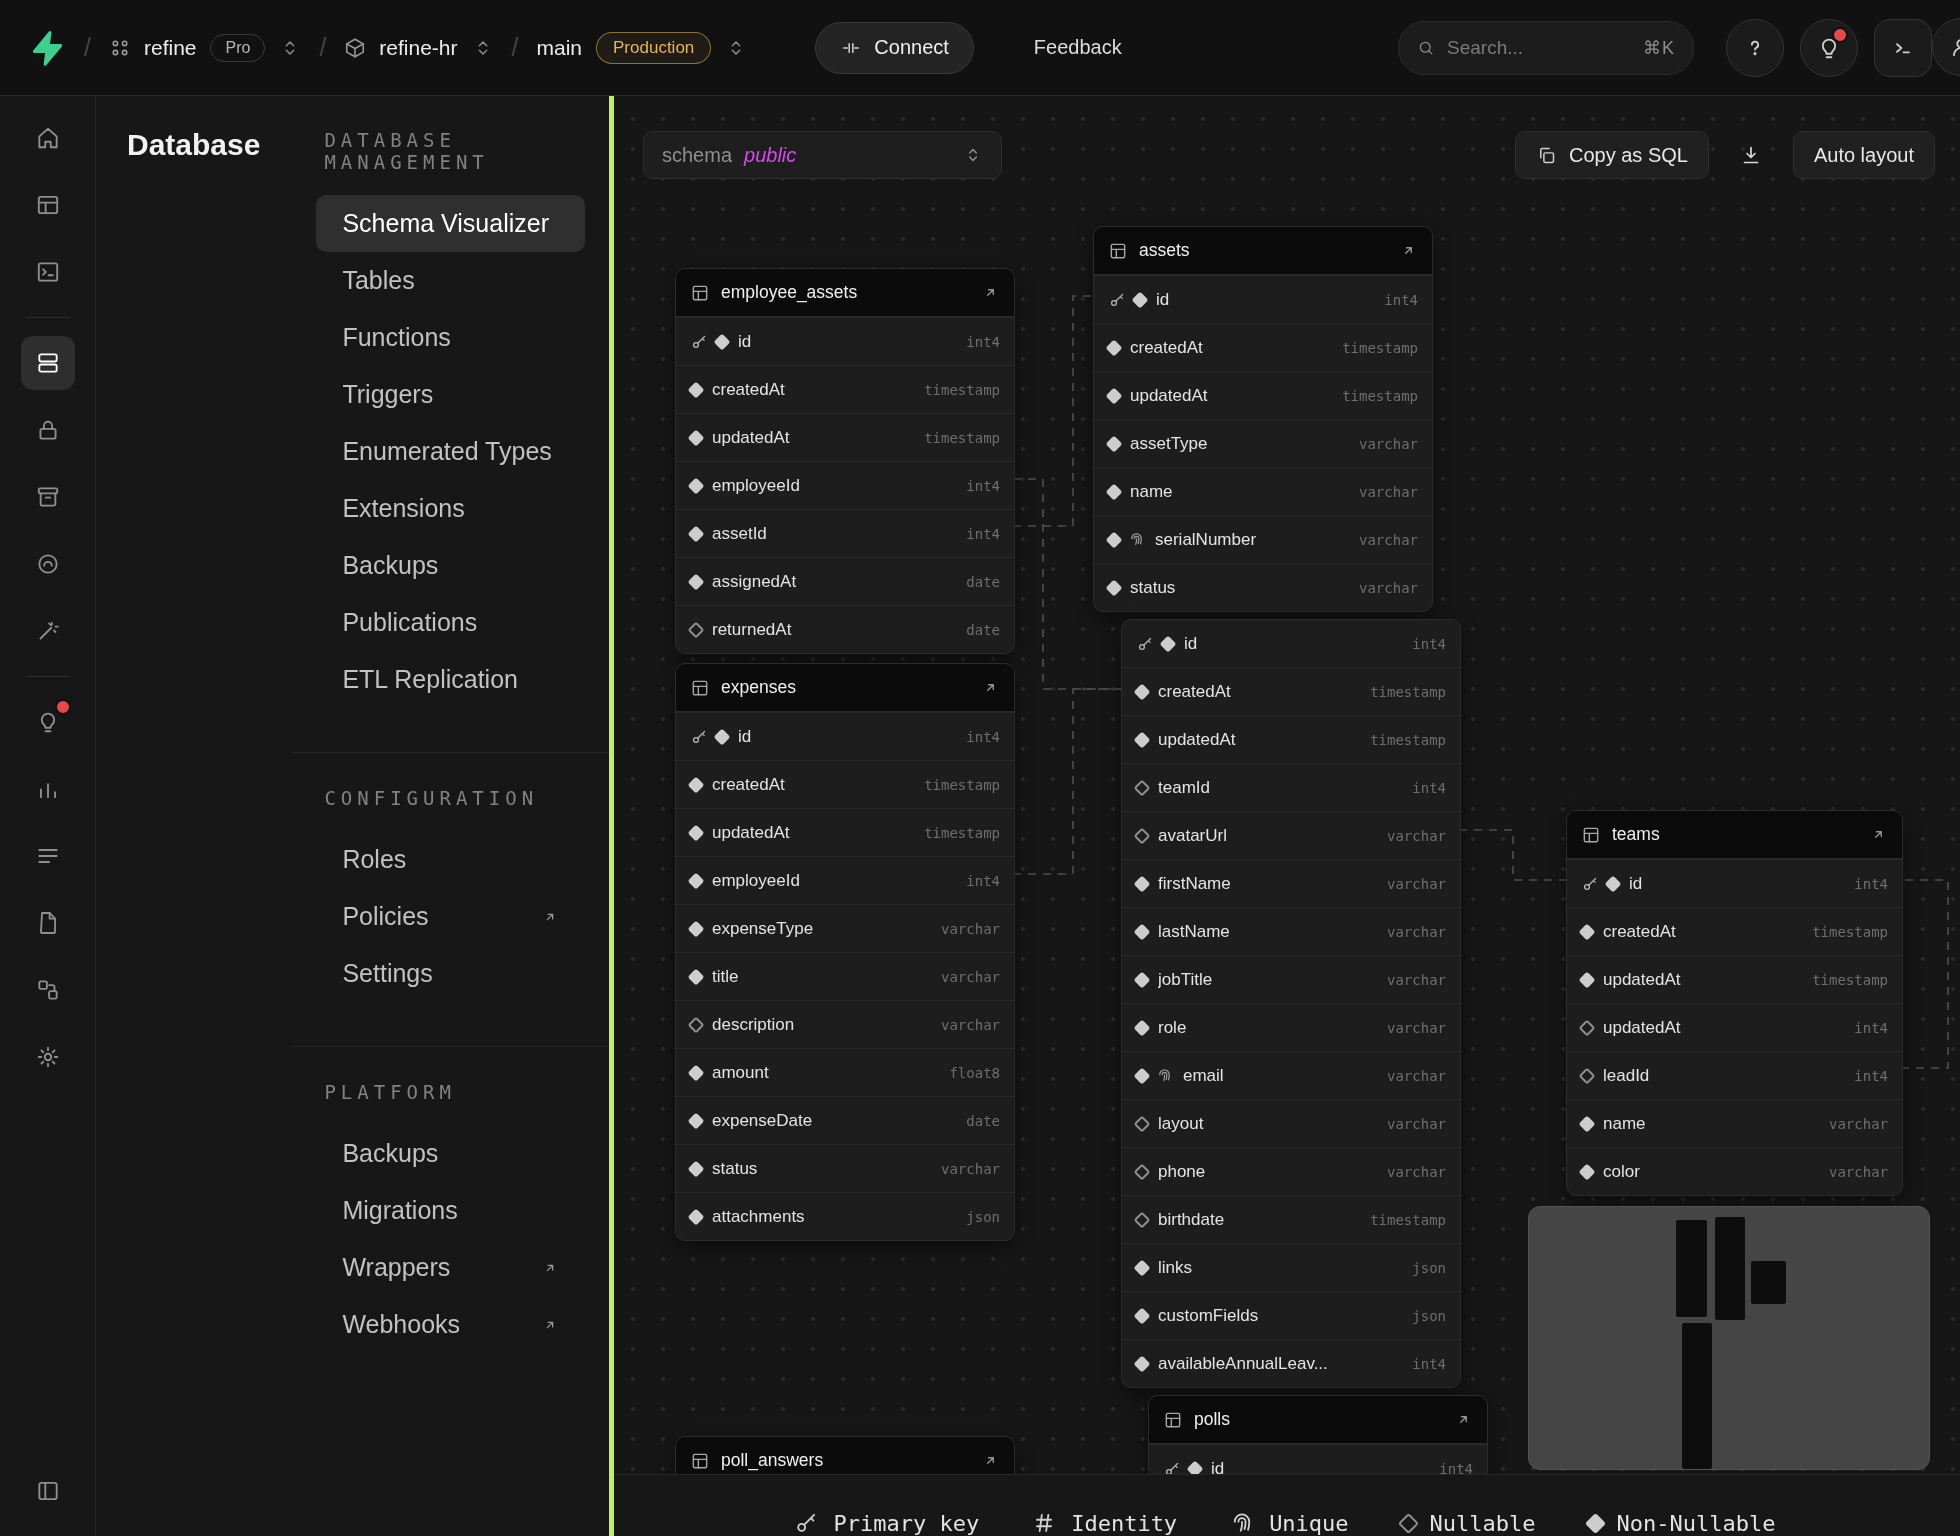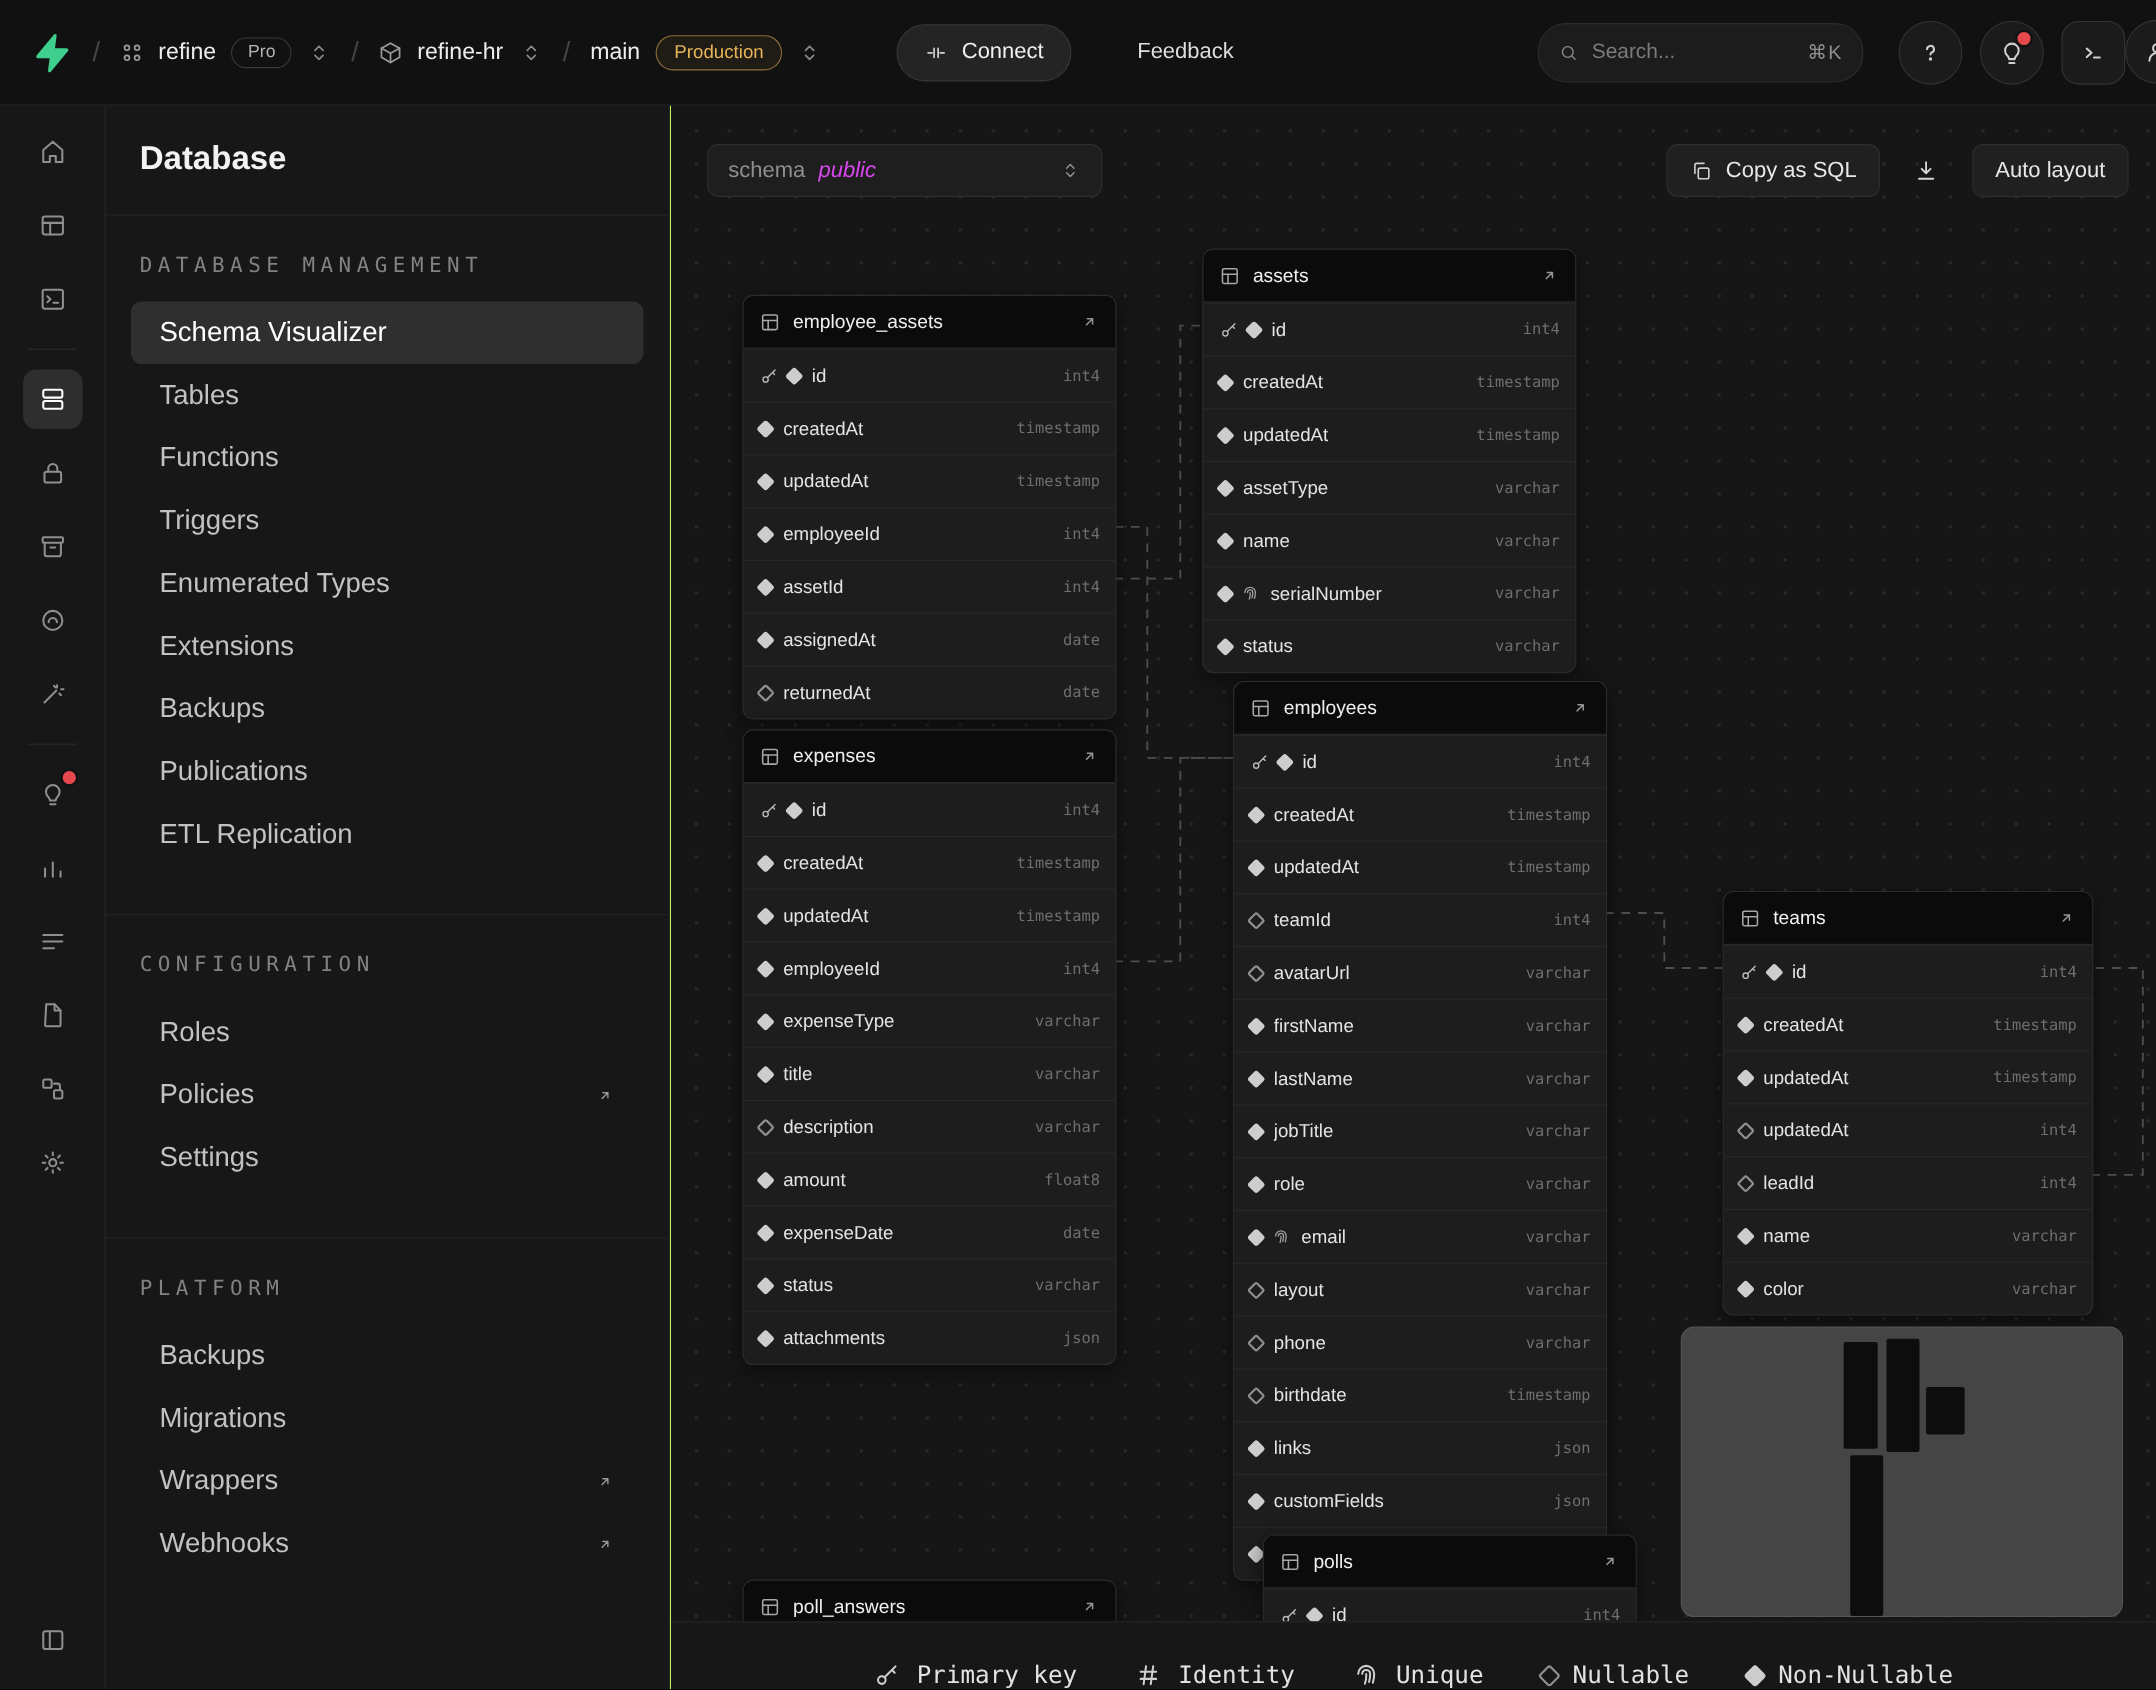--- a/index.html
+++ b/index.html
@@ -44,22 +44,22 @@
   .rail{position:absolute;left:0;top:95px;bottom:0;width:95px;background:#171717;border-right:1px solid #262626;
         display:flex;flex-direction:column;align-items:center;padding:16px 0 18px;gap:13px;z-index:55;}
   .rail-btn{width:54px;height:54px;border-radius:12px;display:flex;align-items:center;justify-content:center;
             color:#8f8f8f;position:relative;cursor:pointer;flex:none;}
   .rail-btn .ic{width:26px;height:26px;}
   .rail-btn.active{background:#2e2e2e;color:#fff;}
   .rail-div{width:44px;height:1px;background:#2c2c2c;margin:5px 0;flex:none;}
   .rail-spacer{flex:1;}
 
   
-  .sidebar{position:absolute;left:95px;top:95px;bottom:0;width:514px;background:#171717;border-right:1px solid #bef264;
-           z-index:50;display:flex;flex-direction:column;overflow:hidden;}
+  .sidebar{position:absolute;left:95px;top:95px;bottom:0;width:514px;background:#171717;border-right:5px solid #bef264;
+           z-index:50;display:flex;flex-direction:row;overflow:hidden;}
   .sb-title{padding:33px 32px;font-size:30px;font-weight:600;color:#f2f2f2;}
   .sb-divider{height:1px;background:#242424;flex:none;}
   .sb-section{padding:34px 24px 44px;}
   .sb-heading{font-family:"DejaVu Sans Mono",monospace;font-size:19px;letter-spacing:5px;color:#828282;padding:0 8px 22px;}
   .sb-item{height:57px;border-radius:10px;display:flex;align-items:center;justify-content:space-between;
            padding:0 26px;font-size:25px;color:#c2c2c2;cursor:pointer;}
   .sb-item.active{background:#2f2f2f;color:#fff;}
   .sb-item .ic{color:#9a9a9a;}
 
   
@@ -682,34 +682,20 @@
           </div>
           <div class="trow">
             <span class="rics">
               <span class="dia"></span>
             </span>
             <span class="cname">status</span>
             <span class="ctype">varchar</span>
           </div>
         </div>
         <div class="tcard" style="left: 512px; top: 524px; width: 338px;">
-          <div class="thead">
-            <span class="ic">
-              <svg viewBox="0 0 24 24" fill="none" stroke="currentColor" stroke-width="1.7" stroke-linecap="round" stroke-linejoin="round">
-                <rect x="4" y="4" width="16" height="16" rx="1.8"></rect>
-                <path d="M4 10h16M10 10v10"></path>
-              </svg>
-            </span>
-            <span class="tname">employees</span>
-            <span class="ic ext">
-              <svg viewBox="0 0 24 24" fill="none" stroke="currentColor" stroke-width="1.7" stroke-linecap="round" stroke-linejoin="round">
-                <path d="M8.5 15.5 15.5 8.5M9.5 8.5h6v6"></path>
-              </svg>
-            </span>
-          </div>
           <div class="trow">
             <span class="rics">
               <span class="ic">
                 <svg viewBox="0 0 24 24" fill="none" stroke="currentColor" stroke-width="1.7" stroke-linecap="round" stroke-linejoin="round">
                   <circle cx="8" cy="16" r="3.2"></circle>
                   <path d="M10.3 13.7 19.5 4.5M16.5 7.5l2.3 2.3"></path>
                 </svg>
               </span>
               <span class="dia"></span>
             </span>

